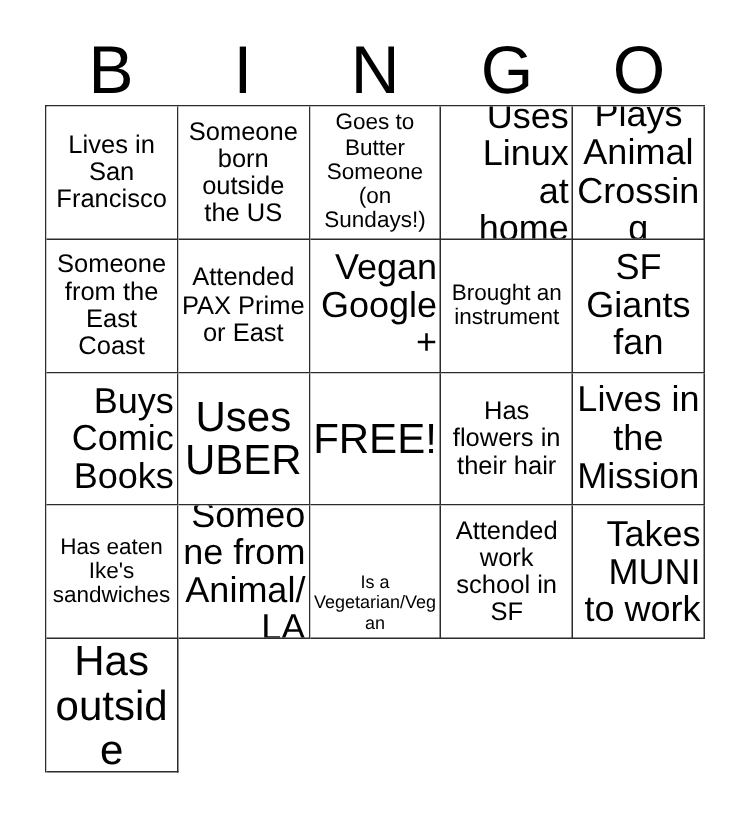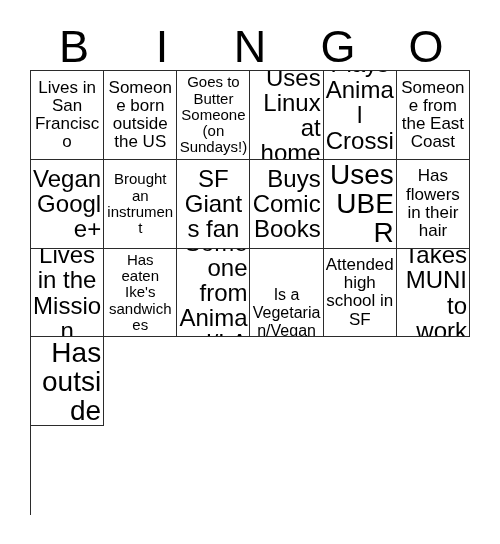--- a/index.html
+++ b/index.html
@@ -50,21 +50,21 @@
   .grid {
     position: absolute;
     left: 30px;
     top: 70px;
     width: 440px;
     height: 445px;
     border-left: 1.5px solid #2b2b2b;
     border-top: 1.5px solid #2b2b2b;
     box-sizing: border-box;
     display: grid;
-    grid-template-columns: repeat(6, 1fr);
+    grid-template-columns: repeat(5, 1fr);
     grid-template-rows: repeat(5, 1fr);
   }
   .cell {
     border-right: 1.5px solid #2b2b2b;
     border-bottom: 1.5px solid #2b2b2b;
     box-sizing: border-box;
     display: flex;
     align-items: center;
     justify-content: center;
     text-align: center;
@@ -74,26 +74,26 @@
   }
   .cell-text {
     display: block;
     width: 100%;
     line-height: 1.07;
     word-break: break-word;
     hyphens: none;
   }
 
   
-  .fs-xs  .cell-text { font-size: 16px;  line-height: 1.12; margin-top: 41px; }
+  .fs-xs  .cell-text { font-size: 12px;  line-height: 1.12; margin-top: 41px; }
   .fs-sm  .cell-text { font-size: 15px;  line-height: 1.08; }
   .fs-md  .cell-text { font-size: 17px;  line-height: 1.07; }
   .fs-lg  .cell-text { font-size: 24px;  line-height: 1.06; }
   .fs-xl  .cell-text { font-size: 24px;  line-height: 1.05; text-align: right; }
-  .fs-xxl .cell-text { font-size: 28px;  line-height: 1.04; text-align: right; }
+  .fs-xxl .cell-text { font-size: 28px;  line-height: 1.04; }
 </style>
 </head>
 <body>
 
 <div class="bingo-card">
 
   <div class="header-row">
     <div class="header-letter">B</div>
     <div class="header-letter">I</div>
     <div class="header-letter">N</div>
@@ -115,55 +115,61 @@
     <div class="cell fs-xl">
         <span class="cell-text">Uses Linux at home</span>
       </div>
     <div class="cell fs-lg">
         <span class="cell-text">Plays Animal Crossing</span>
       </div>
 
     <div class="cell fs-md">
         <span class="cell-text">Someone from the East Coast</span>
       </div>
+    <div class="cell fs-md">
+        <span class="cell-text">Attended PAX Prime or East</span>
+      </div>
     <div class="cell fs-xl">
         <span class="cell-text">Vegan Google+</span>
       </div>
     <div class="cell fs-sm">
         <span class="cell-text">Brought an instrument</span>
       </div>
     <div class="cell fs-lg">
         <span class="cell-text">SF Giants fan</span>
       </div>
 
     <div class="cell fs-xl">
         <span class="cell-text">Buys Comic Books</span>
       </div>
     <div class="cell fs-xxl">
         <span class="cell-text">Uses UBER</span>
+      </div>
+    <div class="cell fs-xxl">
+        <span class="cell-text">FREE!</span>
       </div>
     <div class="cell fs-md">
         <span class="cell-text">Has flowers in their hair</span>
       </div>
     <div class="cell fs-lg">
         <span class="cell-text">Lives in the Mission</span>
       </div>
 
     <div class="cell fs-sm">
         <span class="cell-text">Has eaten Ike's sandwiches</span>
       </div>
     <div class="cell fs-xl">
         <span class="cell-text">Someone from Animal/LA</span>
       </div>
     <div class="cell fs-xs">
         <span class="cell-text">Is a Vegetarian/Vegan</span>
       </div>
 
     <div class="cell fs-md">
-        <span class="cell-text">Attended high school in SF</span>
+        <span class="cell-text">Attended work school in SF</span>
       </div>
     <div class="cell fs-xl">
         <span class="cell-text">Takes MUNI to work</span>
       </div>
     <div class="cell fs-xxl">
         <span class="cell-text">Has outside</span>
       </div>
 
   </div>
 </div>

